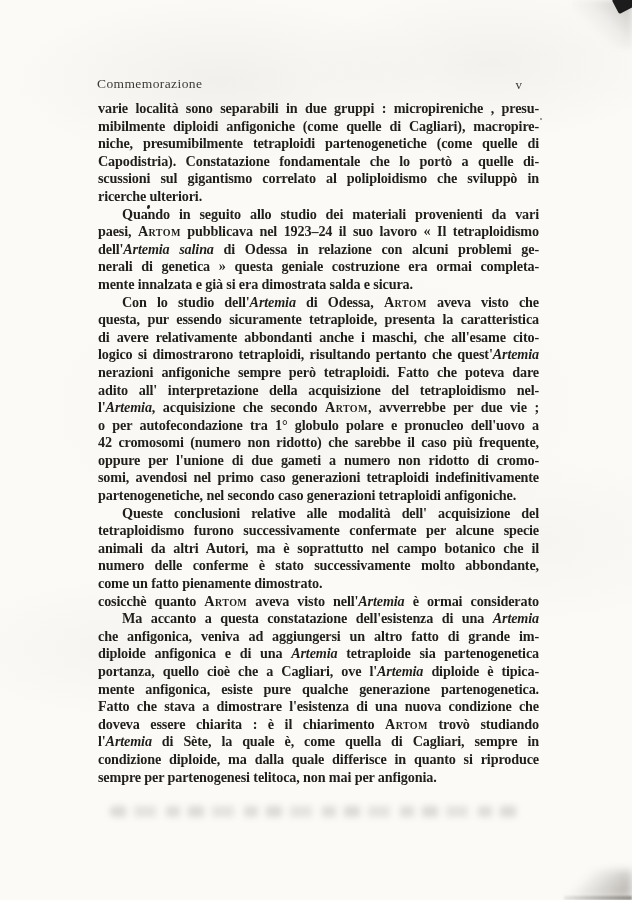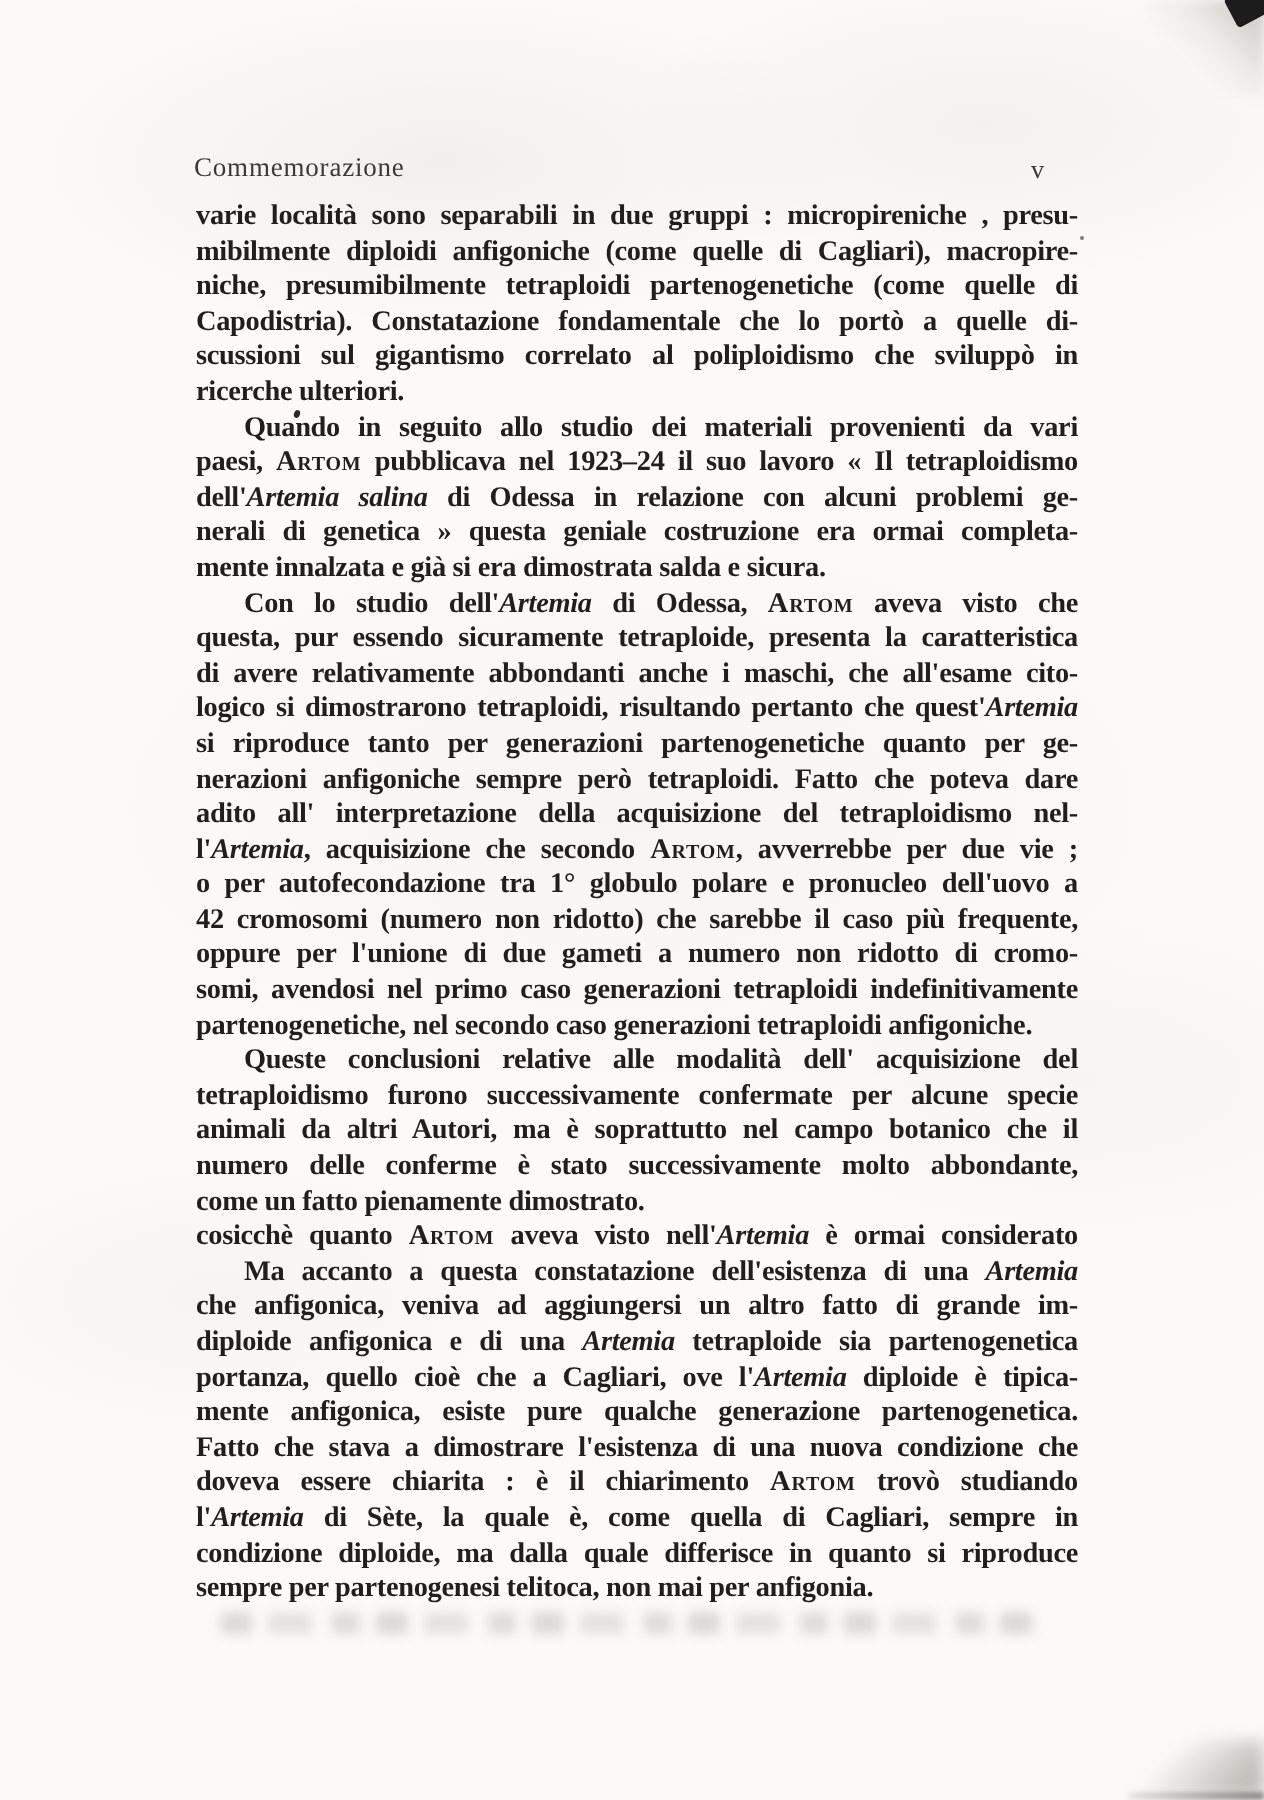--- a/index.html
+++ b/index.html
@@ -92,21 +92,20 @@
       <div class="line"><span>paesi, </span><span class="sc">Artom</span><span> pubblicava nel 1923–24 il suo lavoro « Il tetraploidismo</span></div>
       <div class="line"><span>dell'</span><span class="it">Artemia salina</span><span> di Odessa in relazione con alcuni problemi ge-</span></div>
       <div class="line"><span>nerali di genetica » questa geniale costruzione era ormai completa-</span></div>
       <div class="line last"><span>mente innalzata e già si era dimostrata salda e sicura.</span></div>
     </div>
     <div class="para indent">
       <div class="line"><span>Con lo studio dell'</span><span class="it">Artemia</span><span> di Odessa, </span><span class="sc">Artom</span><span> aveva visto che</span></div>
       <div class="line"><span>questa, pur essendo sicuramente tetraploide, presenta la caratteristica</span></div>
       <div class="line"><span>di avere relativamente abbondanti anche i maschi, che all'esame cito-</span></div>
       <div class="line"><span>logico si dimostrarono tetraploidi, risultando pertanto che quest'</span><span class="it">Artemia</span></div>
-      <div class="line"><span>si riproduce tanto per generazioni partenogenetiche quanto per ge-</span></div>
       <div class="line"><span>nerazioni anfigoniche sempre però tetraploidi. Fatto che poteva dare</span></div>
       <div class="line"><span>adito all' interpretazione della acquisizione del tetraploidismo nel-</span></div>
       <div class="line"><span>l'</span><span class="it">Artemia</span><span>, acquisizione che secondo </span><span class="sc">Artom</span><span>, avverrebbe per due vie ;</span></div>
       <div class="line"><span>o per autofecondazione tra 1° globulo polare e pronucleo dell'uovo a</span></div>
       <div class="line"><span>42 cromosomi (numero non ridotto) che sarebbe il caso più frequente,</span></div>
       <div class="line"><span>oppure per l'unione di due gameti a numero non ridotto di cromo-</span></div>
       <div class="line"><span>somi, avendosi nel primo caso generazioni tetraploidi indefinitivamente</span></div>
       <div class="line last"><span>partenogenetiche, nel secondo caso generazioni tetraploidi anfigoniche.</span></div>
     </div>
     <div class="para indent">

